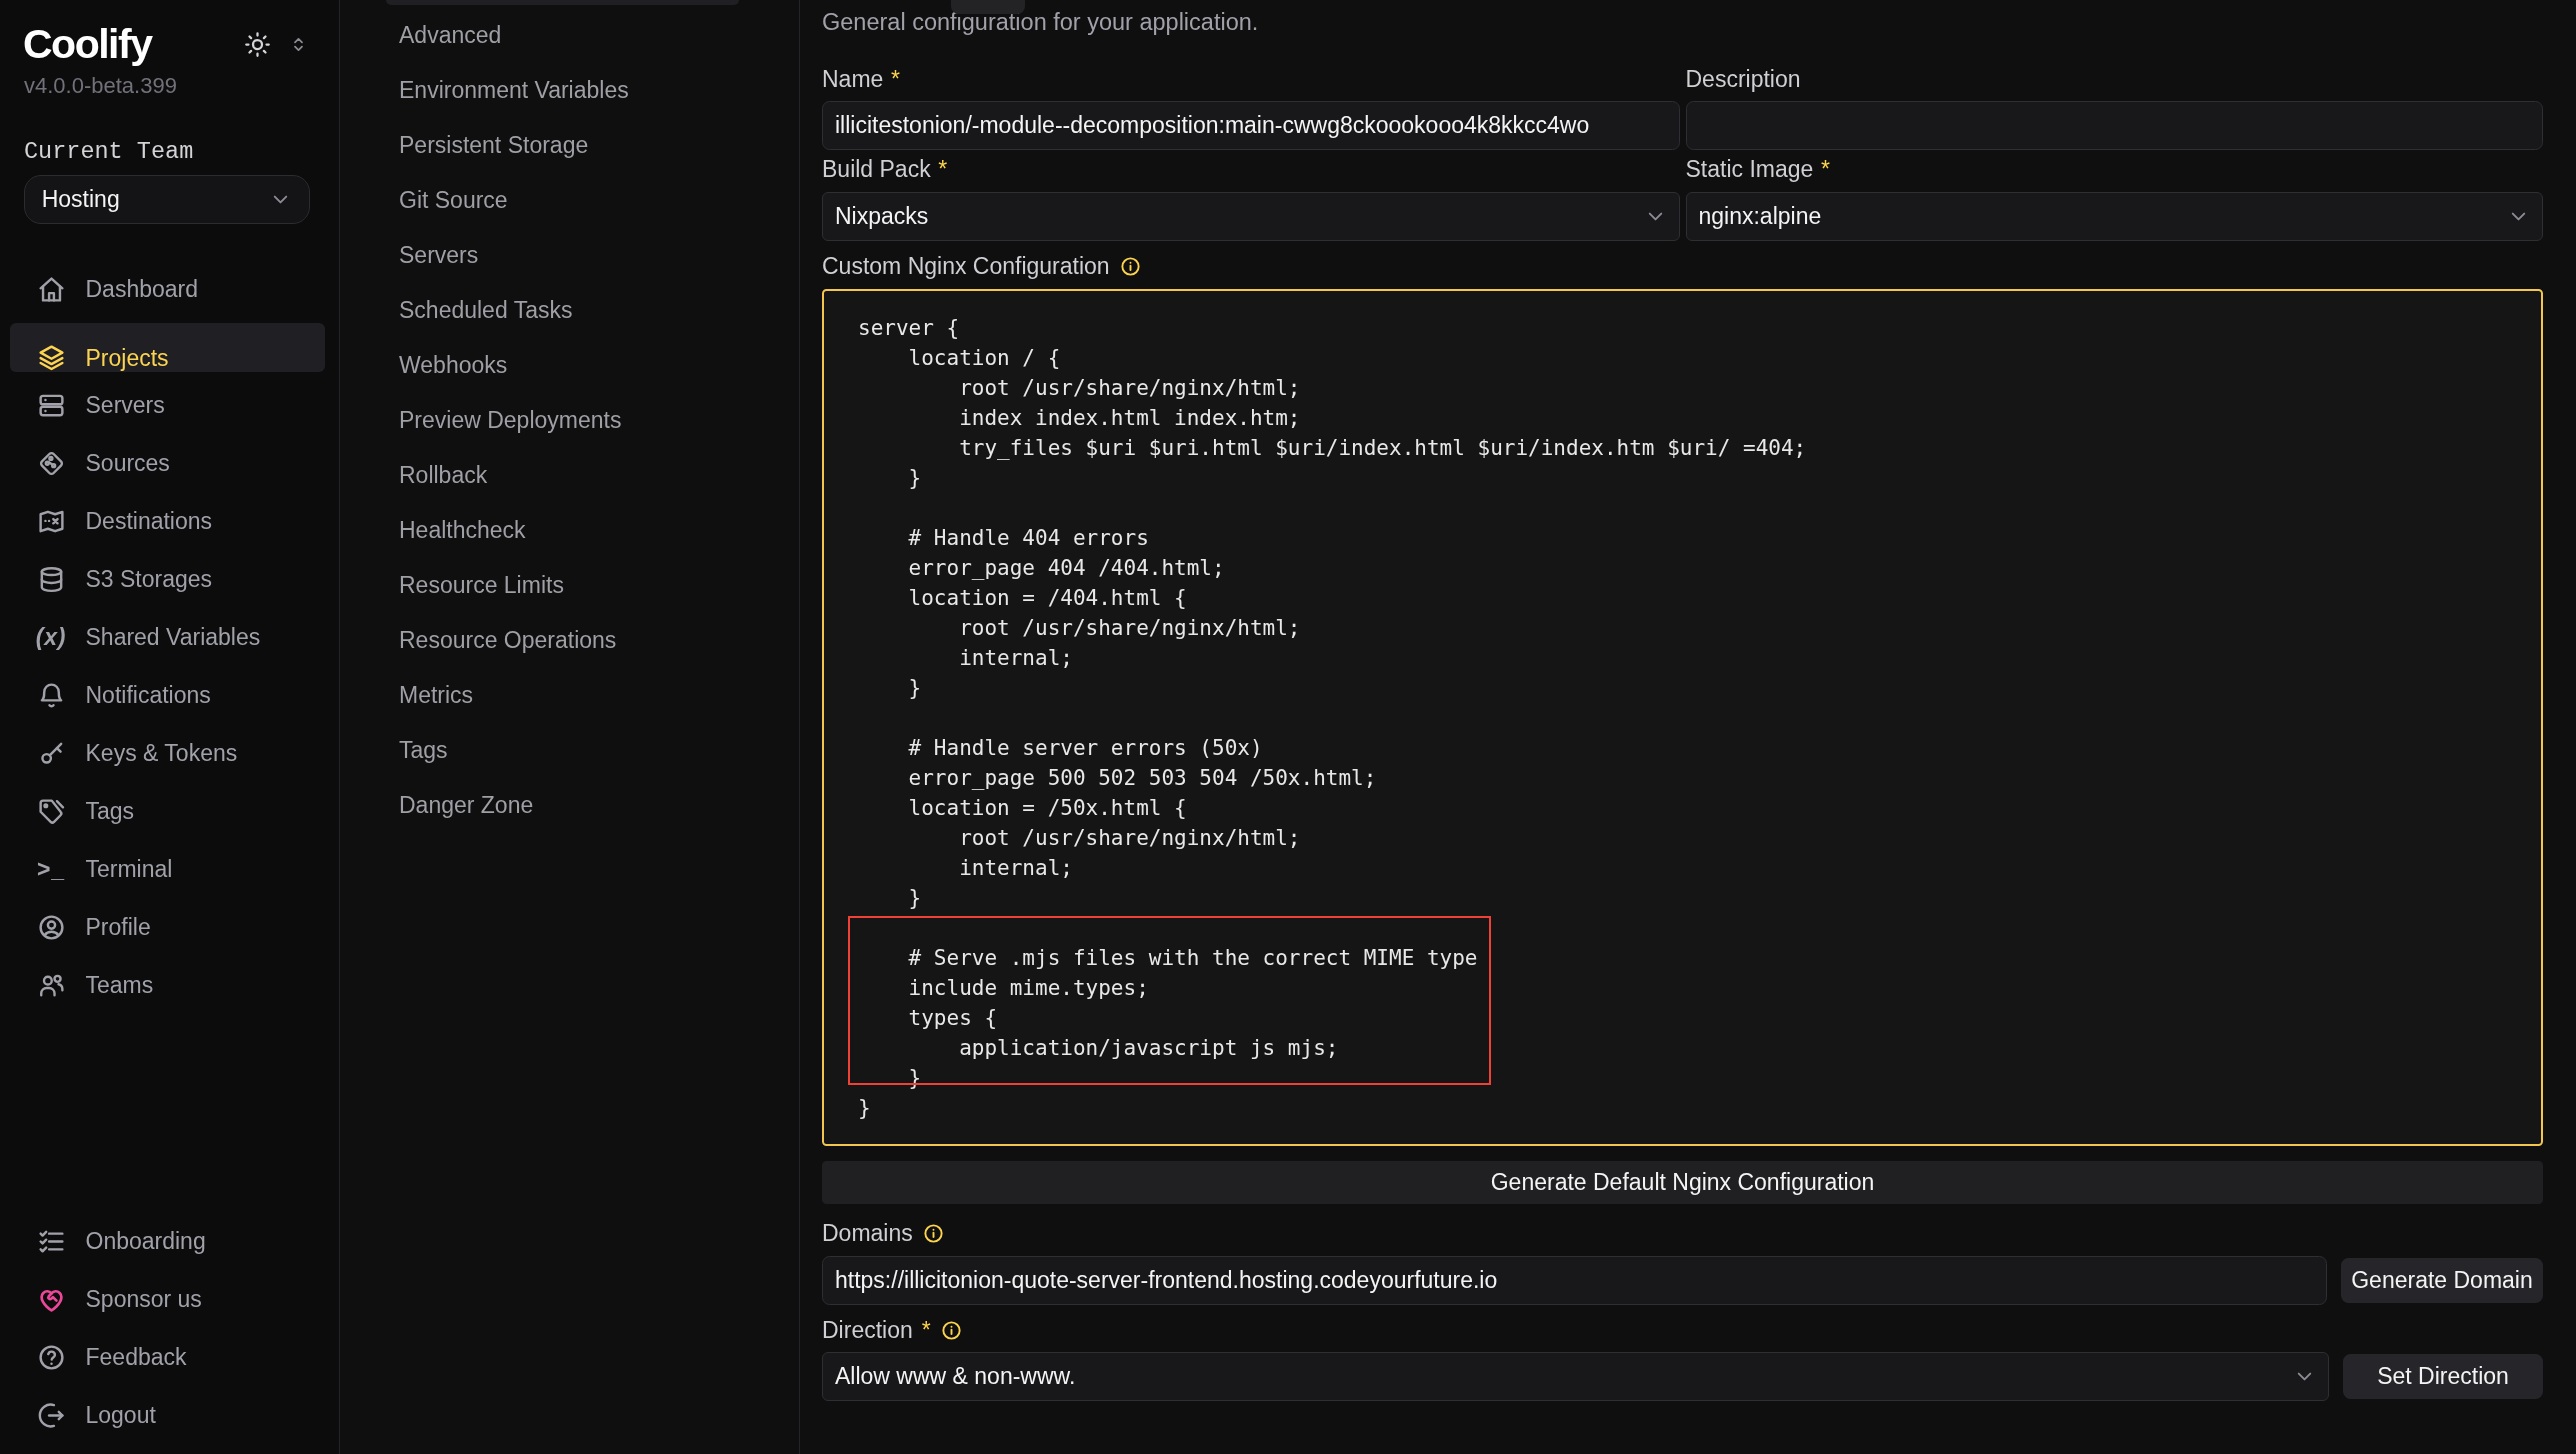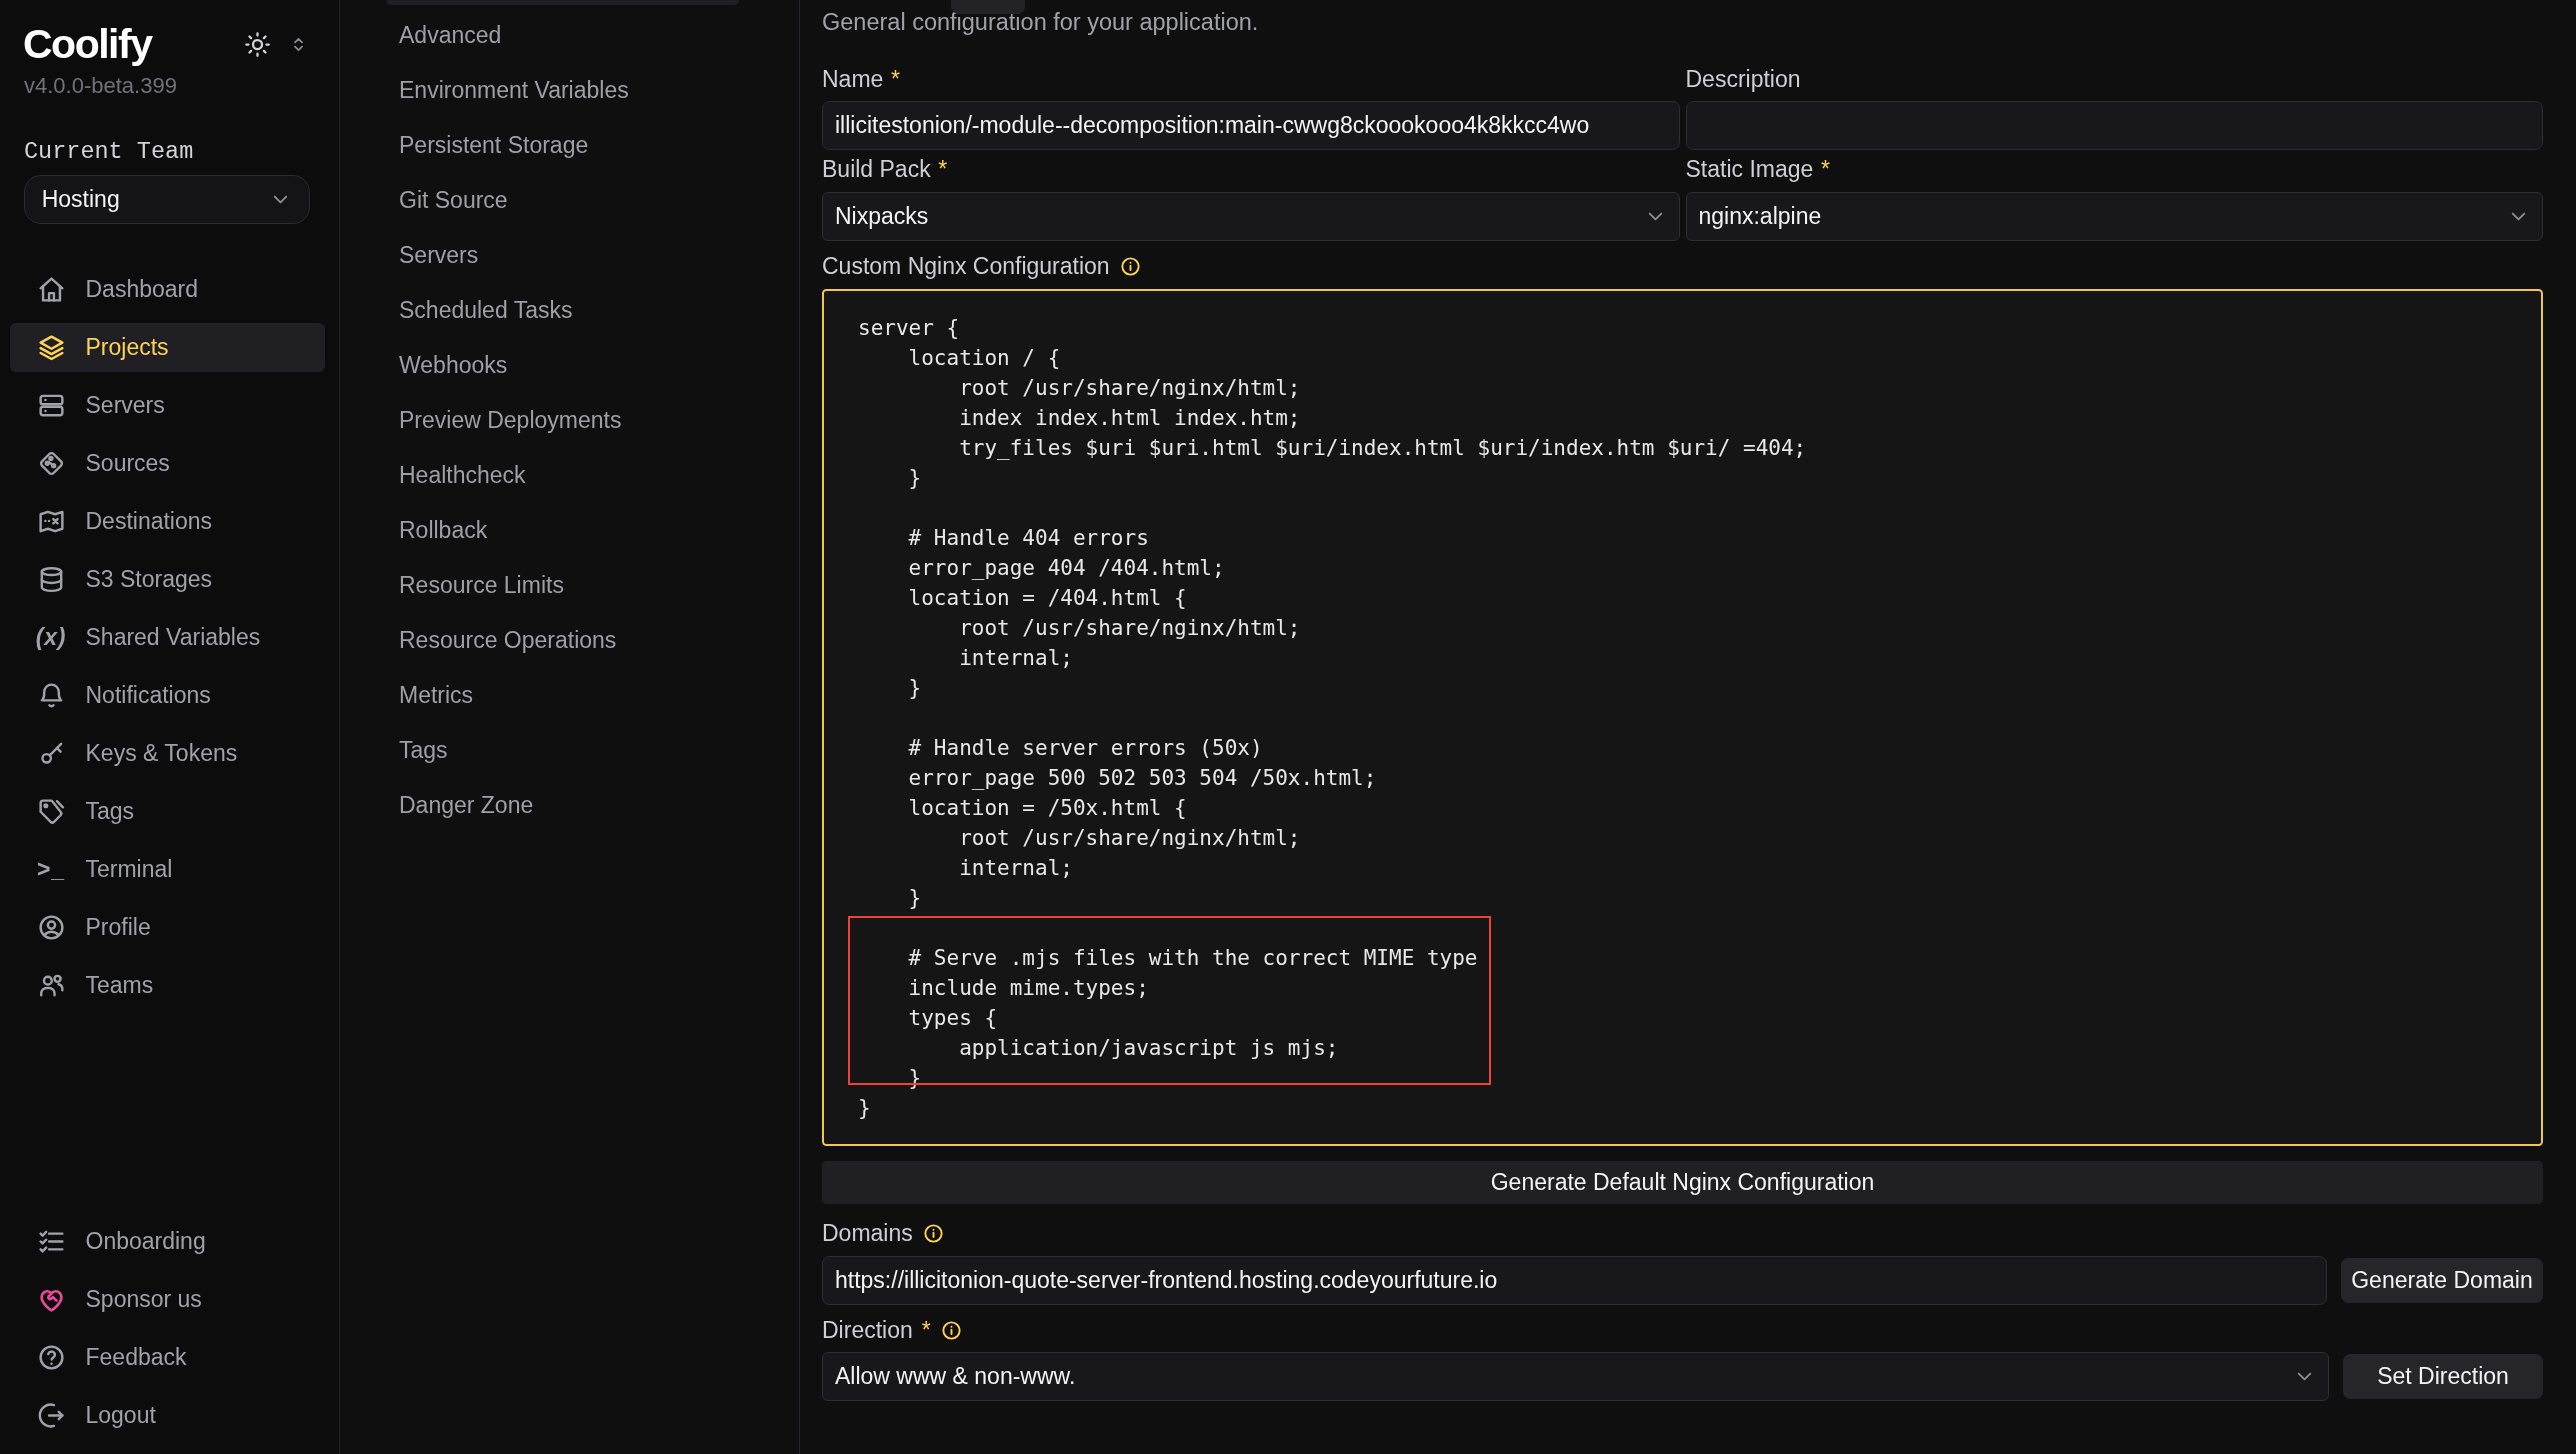--- a/index.html
+++ b/index.html
@@ -18,21 +18,21 @@
     border-radius:17px; display:flex; align-items:center; justify-content:space-between;
     padding:0 16.7px; font-size:23px; color:#f4f4f5; cursor:pointer; }
   .team-select .chev { color:#8b8b94; }
 
   .nav { position:absolute; left:10px; right:14.4px; display:flex; flex-direction:column; }
   .nav.top { top:265px; }
   .nav.bottom { bottom:5.3px; }
   .nav-item { display:flex; align-items:center; gap:20px; height:49px; margin-bottom:9px;
     padding-left:26.5px; font-size:23px; color:#a1a1aa; border-radius:6px; cursor:pointer; text-decoration:none; }
   .nav-item .nav-icon { width:29px; height:29px; display:flex; align-items:center; justify-content:center; }
-  .nav-item.active { background:#202024; color:#fcd452; }
+  .nav-item.active { background:#202024; color:#fcd452;align-items:flex-end; }
   .nav-item .txt-icon { font-size:23px; font-weight:700; letter-spacing:0.8px; }
   .pink { color:#ec4899; }
 
   
   .config-nav { position:absolute; left:340px; top:0; bottom:0; width:460px; background:#0f0f10; border-right:0.8px solid #232329; }
   .cfg-remnant { position:absolute; top:0; left:46px; width:353px; height:4.5px; background:#202024; border-radius:0 0 6px 6px; }
   .cfg-list { position:absolute; top:7.6px; left:0; right:0; display:flex; flex-direction:column; }
   .cfg-item { height:55px; display:flex; align-items:center; padding-left:59px; font-size:23px; color:#9f9fa6; cursor:pointer; }
 
   
@@ -268,22 +268,22 @@
   <div class="cfg-remnant"></div>
   <div class="cfg-list">
     <a class="cfg-item">Advanced</a>
     <a class="cfg-item">Environment Variables</a>
     <a class="cfg-item">Persistent Storage</a>
     <a class="cfg-item">Git Source</a>
     <a class="cfg-item">Servers</a>
     <a class="cfg-item">Scheduled Tasks</a>
     <a class="cfg-item">Webhooks</a>
     <a class="cfg-item">Preview Deployments</a>
+    <a class="cfg-item">Rollback</a>
     <a class="cfg-item">Healthcheck</a>
-    <a class="cfg-item">Rollback</a>
     <a class="cfg-item">Resource Limits</a>
     <a class="cfg-item">Resource Operations</a>
     <a class="cfg-item">Metrics</a>
     <a class="cfg-item">Tags</a>
     <a class="cfg-item">Danger Zone</a>
   </div>
 </aside>
 
 <main class="main">
   <div class="tab-remnant"></div>

